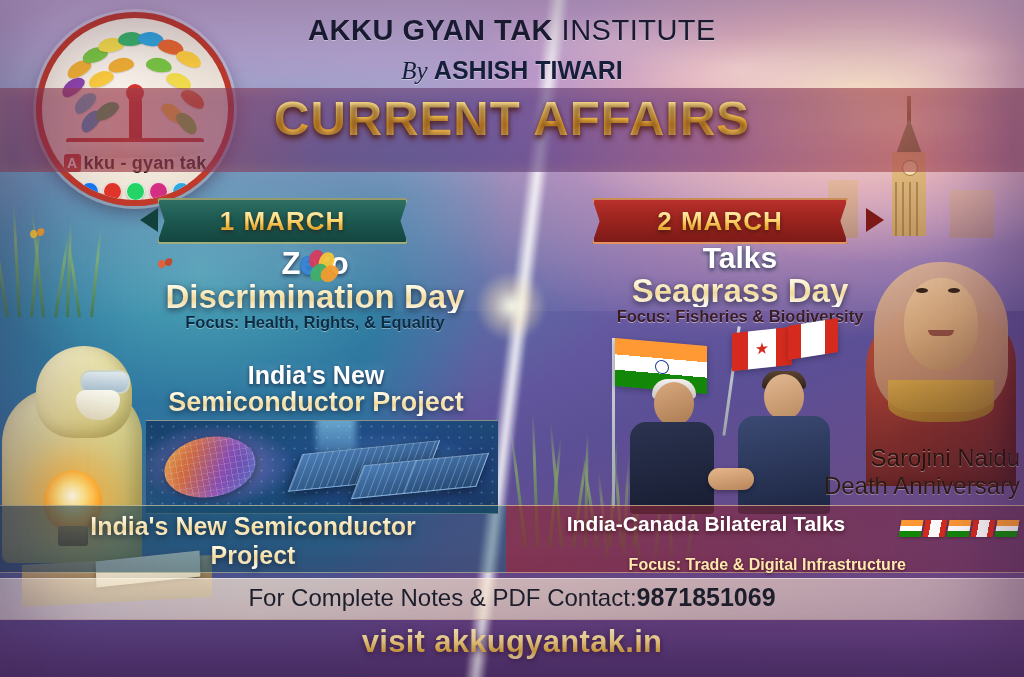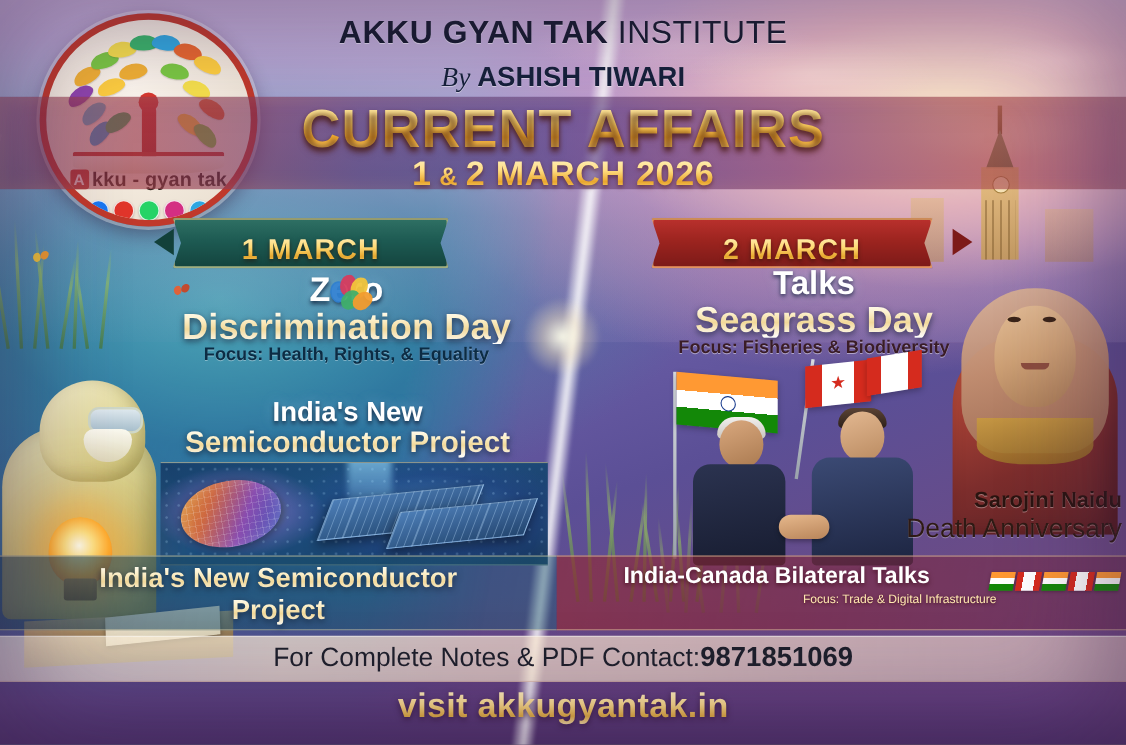--- a/index.html
+++ b/index.html
@@ -167,21 +167,21 @@
     position:absolute;left:0;right:0;top:140px;text-align:center;
     font-size:31px;font-weight:800;letter-spacing:.6px;
     background:linear-gradient(180deg,#fff6cf 0%,#ffdc80 42%,#e9a62c 70%,#ffe79c 100%);
     -webkit-background-clip:text;background-clip:text;color:transparent;
     filter:drop-shadow(0 2px 2px rgba(90,30,20,.6));
   }
   .ca-date .amp{font-size:23px;}
 
   
   .ribbon{
-    position:absolute;height:42px;display:flex;align-items:flex-end;justify-content:center;
+    position:absolute;height:42px;display:flex;align-items:center;justify-content:center;
     border-radius:3px;
     clip-path:polygon(0 0, 100% 0, 97% 50%, 100% 100%, 0 100%, 3% 50%);
   }
   .ribbon span{
     font-size:26px;font-weight:800;letter-spacing:1px;
     background:linear-gradient(180deg,#fff6d0 0%,#ffd973 45%,#e5a62c 72%,#ffe9a6 100%);
     -webkit-background-clip:text;background-clip:text;color:transparent;
     filter:drop-shadow(0 2px 2px rgba(40,20,10,.65));
   }
   #ribbon1{
@@ -390,21 +390,21 @@
   .pt-eye.l{left:50px;} .pt-eye.r{left:82px;}
   .pt-mouth{position:absolute;left:62px;top:78px;width:26px;height:6px;border-radius:0 0 14px 14px;background:#8a4c3e;}
   .pt-gold{
     position:absolute;left:22px;top:128px;width:106px;height:42px;
     background:linear-gradient(170deg,#c99b3e,#8d6624);
     border-radius:0 0 40% 40%;opacity:.85;
   }
 
   
   #sarojini{position:absolute;left:690px;top:444px;width:330px;text-align:right;}
-  #sarojini .l1{display:block;font-size:20px;font-weight:700;color:#2a1410;text-shadow:0 1px 0 rgba(255,255,255,.35);}
+  #sarojini .l1{display:block;font-size:24px;font-weight:400;color:#2a1410;text-shadow:0 1px 0 rgba(255,255,255,.35);}
   #sarojini .l2{display:block;font-size:24px;font-weight:400;color:#2e1a14;text-shadow:0 1px 0 rgba(255,255,255,.3);}
 
   
   .band{
     position:absolute;height:66px;
     border-top:1.5px solid rgba(255,235,180,.55);
     border-bottom:1.5px solid rgba(255,235,180,.45);
   }
   #band-left{
     left:0;top:505px;width:506px;
@@ -412,21 +412,21 @@
   }
   #band-right{
     left:506px;top:505px;width:518px;height:66px;
     background:linear-gradient(100deg, rgba(150,40,48,.62) 0%, rgba(132,38,58,.58) 45%, rgba(110,40,70,.5) 100%);
   }
   #bl-txt{position:absolute;left:0;top:512px;width:506px;text-align:center;}
   #bl-txt .l1{display:block;font-size:25px;font-weight:800;}
   #bl-txt .l2{display:block;font-size:25px;font-weight:800;}
   #br-txt{position:absolute;left:506px;top:512px;width:400px;text-align:center;}
   #br-txt .l1{display:block;font-size:21px;font-weight:800;color:#fff;text-shadow:0 2px 4px rgba(60,10,20,.7);}
-  #br-txt .focus{display:block;margin-top:3px;font-size:11px;font-weight:400;color:#ffe9b0;text-shadow:0 1px 3px rgba(60,10,20,.8);}
+  #br-txt .focus{display:block;margin-top:20px;font-size:16px;font-weight:700;color:#ffe9b0;text-shadow:0 1px 3px rgba(60,10,20,.8);}
 
   .minflags{position:absolute;left:900px;top:508px;width:120px;height:40px;display:flex;gap:2px;align-items:center;}
   .minflags .mf{width:22px;height:17px;transform:skewX(-10deg);box-shadow:0 1px 3px rgba(0,0,0,.3);}
 
   
   .foot-band{
     position:absolute;left:0;top:578px;width:1024px;height:40px;
     background:linear-gradient(90deg, rgba(255,246,226,.62) 0%, rgba(255,240,214,.70) 25%, rgba(252,232,206,.66) 60%, rgba(250,228,206,.55) 100%);
     border-top:1px solid rgba(255,255,255,.5);
     border-bottom:1px solid rgba(180,130,120,.35);
@@ -540,23 +540,20 @@
 
   <div class="hdr-inst">
     <span>AKKU GYAN TAK</span><span class="light"> INSTITUTE</span>
   </div>
   <div class="hdr-by">
     <span class="by">By </span><span>ASHISH</span><span class="light"> TIWARI</span>
   </div>
 
   <div class="ca-band"></div>
   <div class="ca-title">CURRENT AFFAIRS</div>
-  <div class="ca-date">
-    <span>1</span><span class="amp"> &amp; </span><span>2 MARCH 2026</span>
-  </div>
 
   <div class="rib-tail" id="tail1"></div>
   <div class="ribbon" id="ribbon1">
     <span>1 MARCH</span>
   </div>
   <div class="rib-tail" id="tail2"></div>
   <div class="rib-tail" id="tail2b"></div>
   <div class="ribbon" id="ribbon2">
     <span>2 MARCH</span>
   </div>

